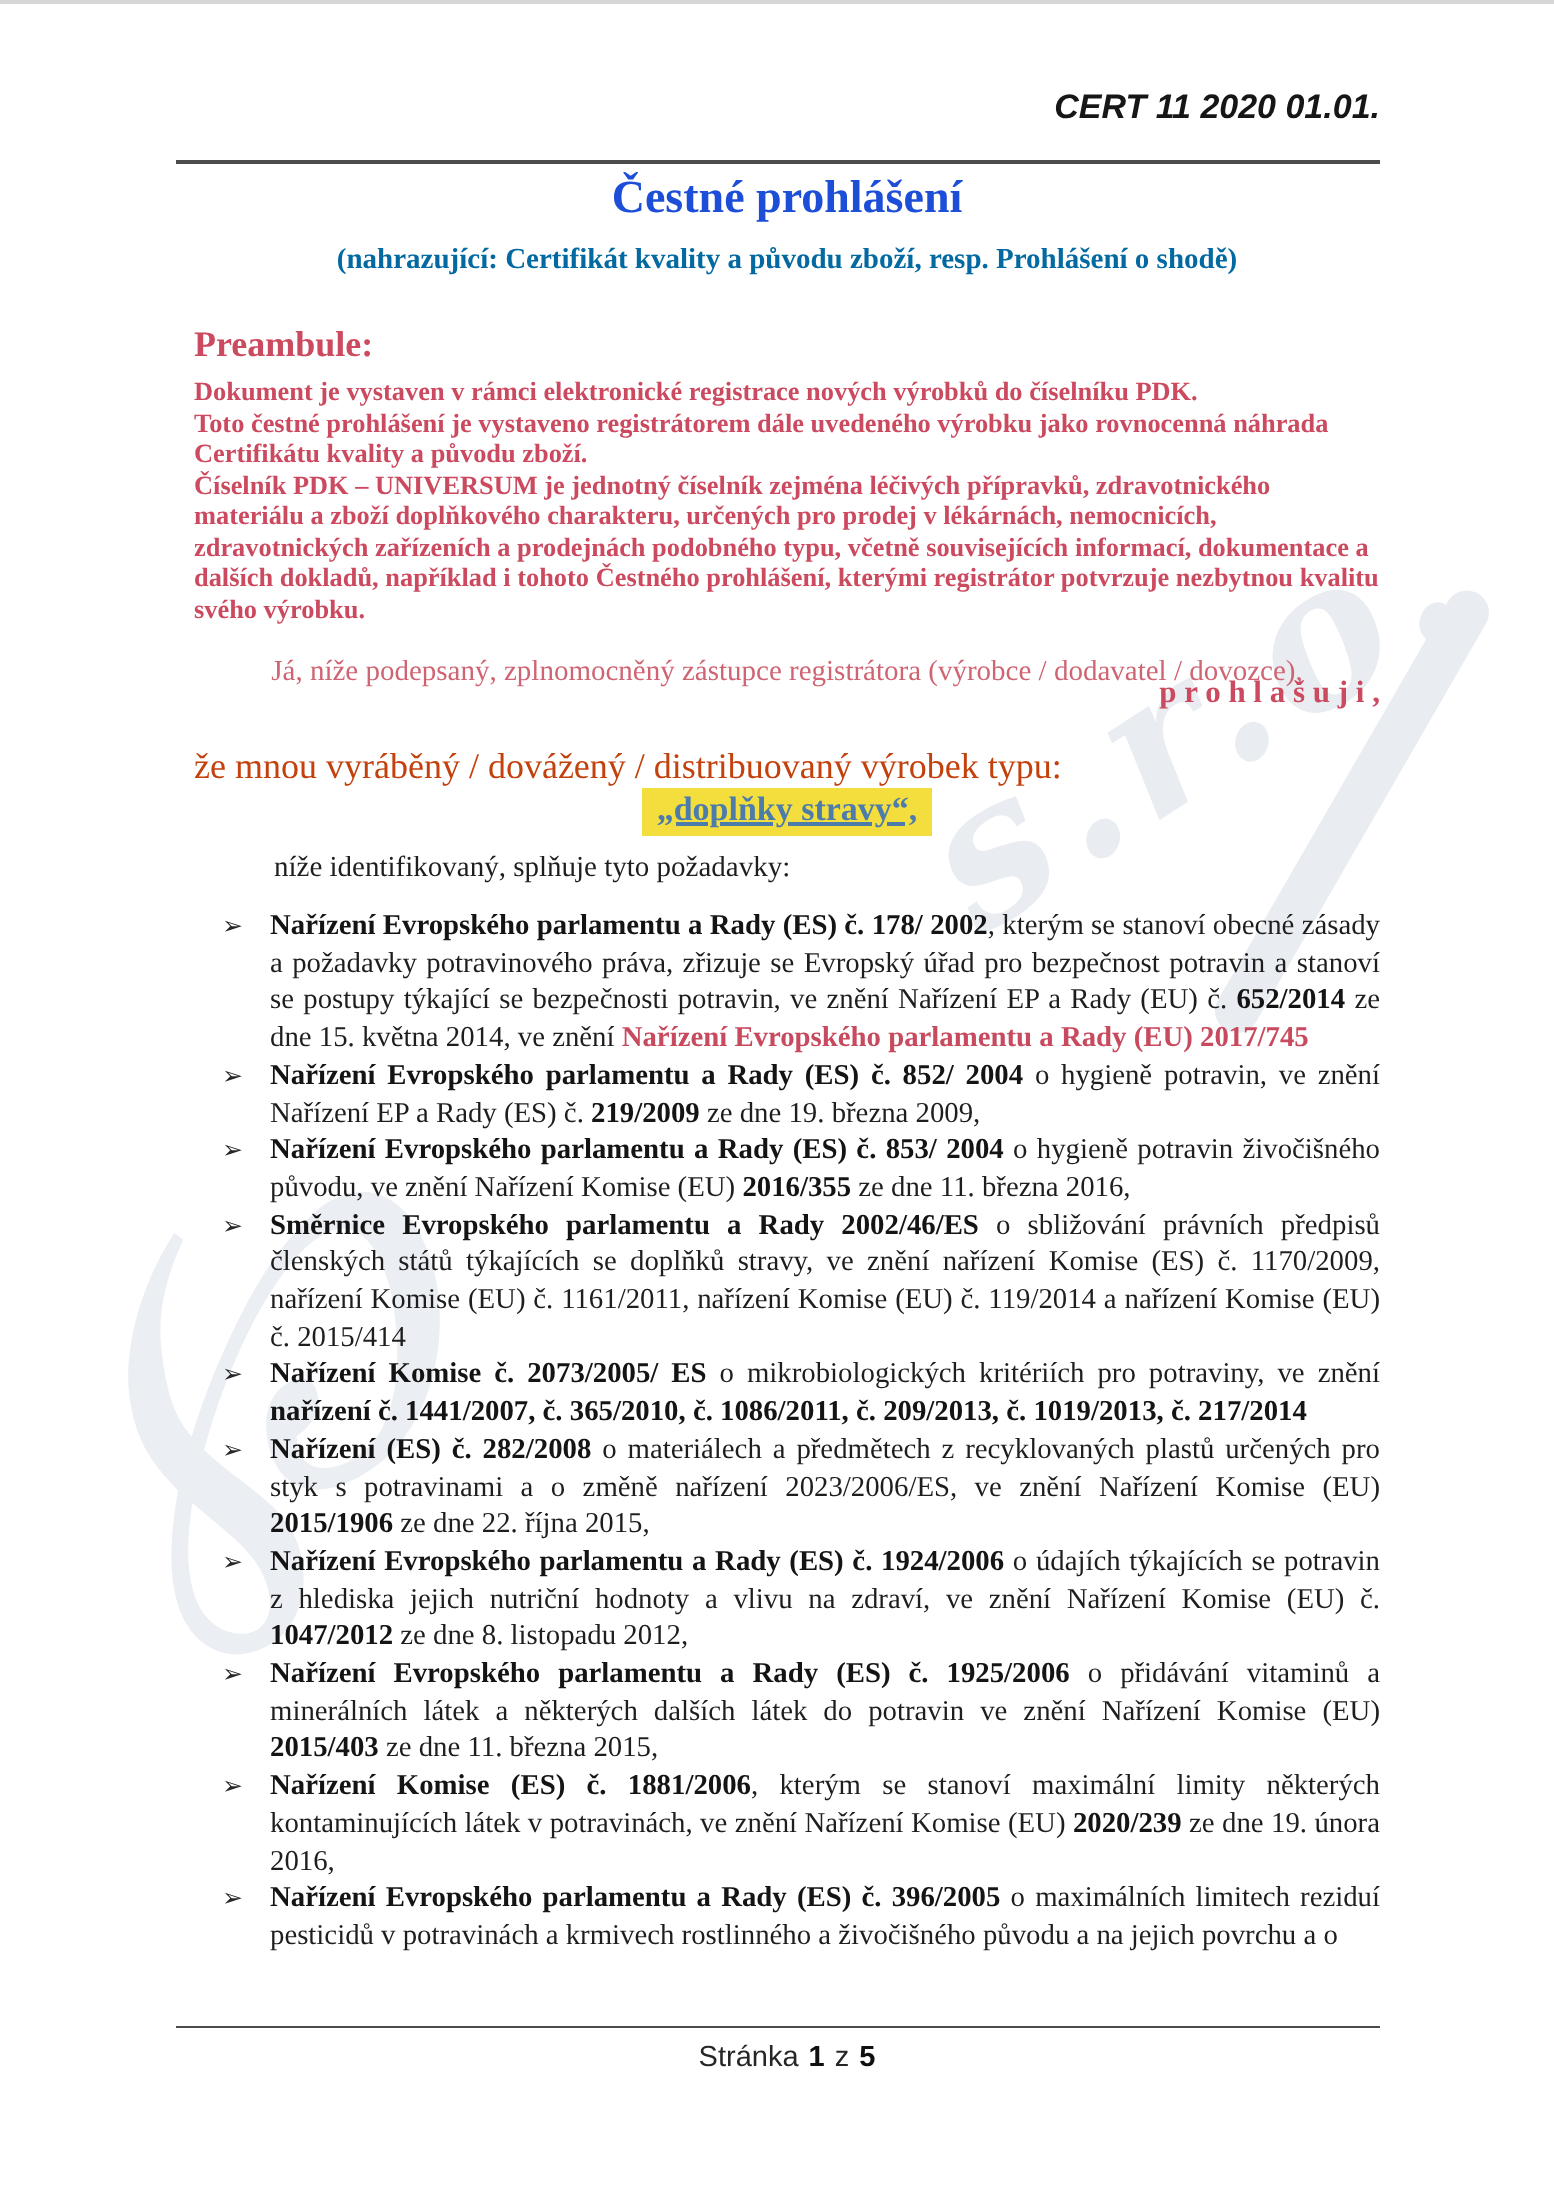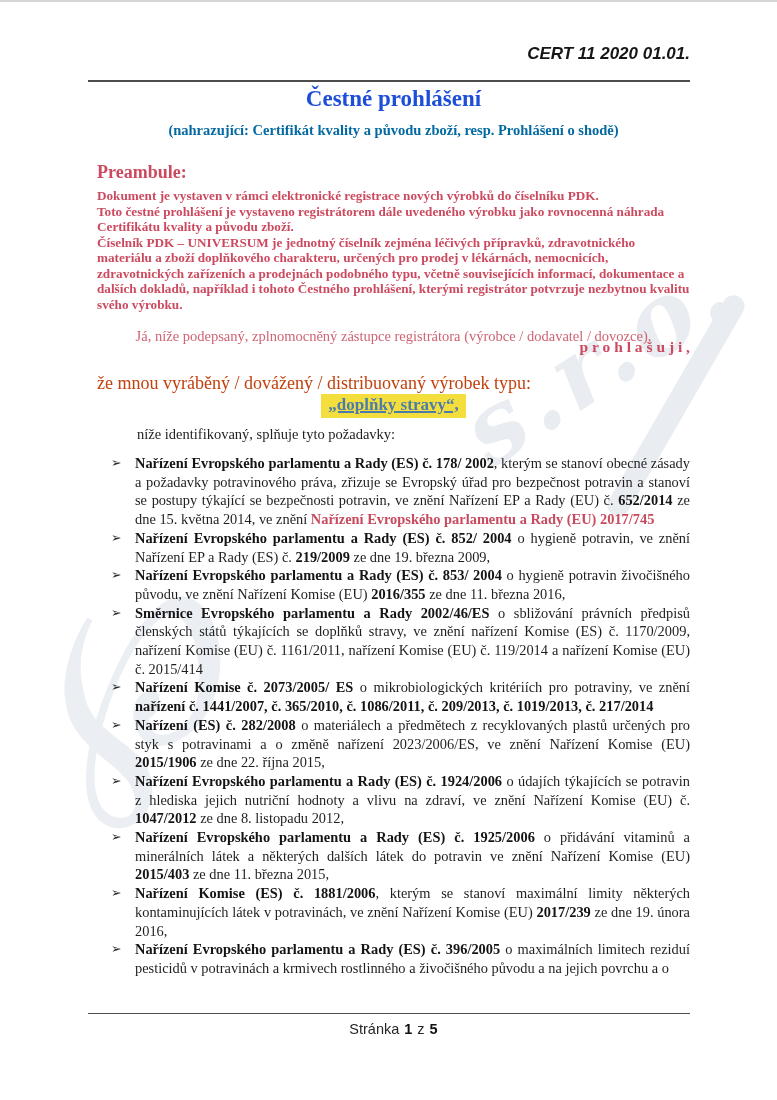--- a/index.html
+++ b/index.html
@@ -140,21 +140,21 @@
 
     <ul class="requirements-list">
         <li><span class="marker">➢</span><span class="seg-bold">Nařízení Evropského parlamentu a Rady (ES) č. 178/ 2002</span><span class="seg-normal">, kterým se stanoví obecné zásady a požadavky potravinového práva, zřizuje se Evropský úřad pro bezpečnost potravin a stanoví se postupy týkající se bezpečnosti potravin, ve znění Nařízení EP a Rady (EU) č. </span><span class="seg-bold">652/2014</span><span class="seg-normal"> ze dne 15. května 2014, ve znění </span><span class="seg-red-bold">Nařízení Evropského parlamentu a Rady (EU) 2017/745</span></li>
         <li><span class="marker">➢</span><span class="seg-bold">Nařízení Evropského parlamentu a Rady (ES) č. 852/ 2004</span><span class="seg-normal"> o hygieně potravin, ve znění Nařízení EP a Rady (ES) č. </span><span class="seg-bold">219/2009</span><span class="seg-normal"> ze dne 19. března 2009,</span></li>
         <li><span class="marker">➢</span><span class="seg-bold">Nařízení Evropského parlamentu a Rady (ES) č. 853/ 2004</span><span class="seg-normal"> o hygieně potravin živočišného původu, ve znění Nařízení Komise (EU) </span><span class="seg-bold">2016/355</span><span class="seg-normal"> ze dne 11. března 2016,</span></li>
         <li><span class="marker">➢</span><span class="seg-bold">Směrnice Evropského parlamentu a Rady 2002/46/ES</span><span class="seg-normal"> o sbližování právních předpisů členských států týkajících se doplňků stravy, ve znění nařízení Komise (ES) č. 1170/2009, nařízení Komise (EU) č. 1161/2011, nařízení Komise (EU) č. 119/2014 a nařízení Komise (EU) č. 2015/414</span></li>
         <li><span class="marker">➢</span><span class="seg-bold">Nařízení Komise č. 2073/2005/ ES</span><span class="seg-normal"> o mikrobiologických kritériích pro potraviny, ve znění </span><span class="seg-bold">nařízení č. 1441/2007, č. 365/2010, č. 1086/2011, č. 209/2013, č. 1019/2013, č. 217/2014</span></li>
         <li><span class="marker">➢</span><span class="seg-bold">Nařízení (ES) č. 282/2008</span><span class="seg-normal"> o materiálech a předmětech z recyklovaných plastů určených pro styk s potravinami a o změně nařízení 2023/2006/ES, ve znění Nařízení Komise (EU) </span><span class="seg-bold">2015/1906</span><span class="seg-normal"> ze dne 22. října 2015,</span></li>
         <li><span class="marker">➢</span><span class="seg-bold">Nařízení Evropského parlamentu a Rady (ES) č. 1924/2006</span><span class="seg-normal"> o údajích týkajících se potravin z hlediska jejich nutriční hodnoty a vlivu na zdraví, ve znění Nařízení Komise (EU) č. </span><span class="seg-bold">1047/2012</span><span class="seg-normal"> ze dne 8. listopadu 2012,</span></li>
         <li><span class="marker">➢</span><span class="seg-bold">Nařízení Evropského parlamentu a Rady (ES) č. 1925/2006</span><span class="seg-normal"> o přidávání vitaminů a minerálních látek a některých dalších látek do potravin ve znění Nařízení Komise (EU) </span><span class="seg-bold">2015/403</span><span class="seg-normal"> ze dne 11. března 2015,</span></li>
-        <li><span class="marker">➢</span><span class="seg-bold">Nařízení Komise (ES) č. 1881/2006</span><span class="seg-normal">, kterým se stanoví maximální limity některých kontaminujících látek v potravinách, ve znění Nařízení Komise (EU) </span><span class="seg-bold">2017/239</span><span class="seg-normal"> ze dne 19. února 2016,</span></li>
+        <li><span class="marker">➢</span><span class="seg-bold">Nařízení Komise (ES) č. 1881/2006</span><span class="seg-normal">, kterým se stanoví maximální limity některých kontaminujících látek v potravinách, ve znění Nařízení Komise (EU) </span><span class="seg-bold">2020/239</span><span class="seg-normal"> ze dne 19. února 2016,</span></li>
         <li><span class="marker">➢</span><span class="seg-bold">Nařízení Evropského parlamentu a Rady (ES) č. 396/2005</span><span class="seg-normal"> o maximálních limitech reziduí pesticidů v potravinách a krmivech rostlinného a živočišného původu a na jejich povrchu a o</span></li>
       </ul>
 
     <div class="rule rule-bottom"></div>
     <div class="page-footer">
       <span>Stránka</span>
       <span class="num">1</span>
       <span>z</span>
       <span class="num">5</span>
     </div>

